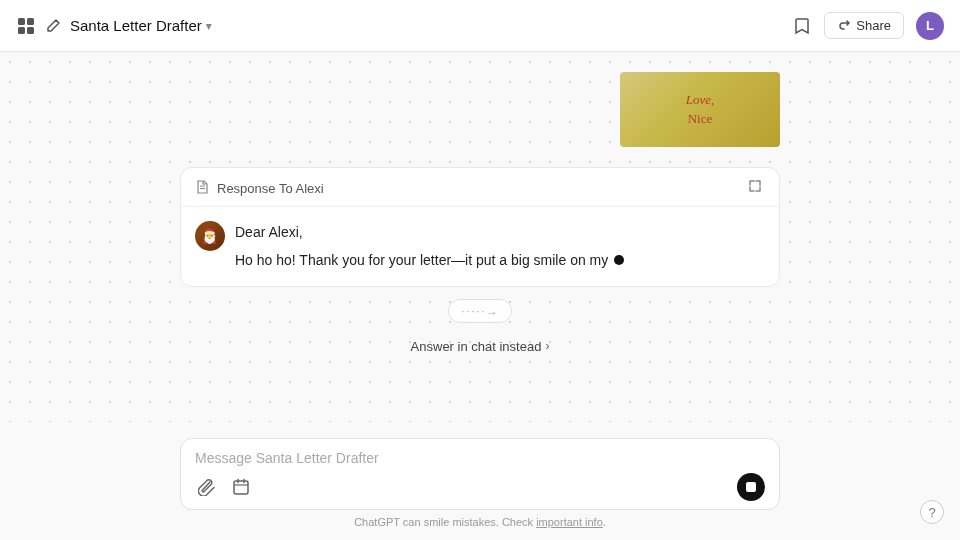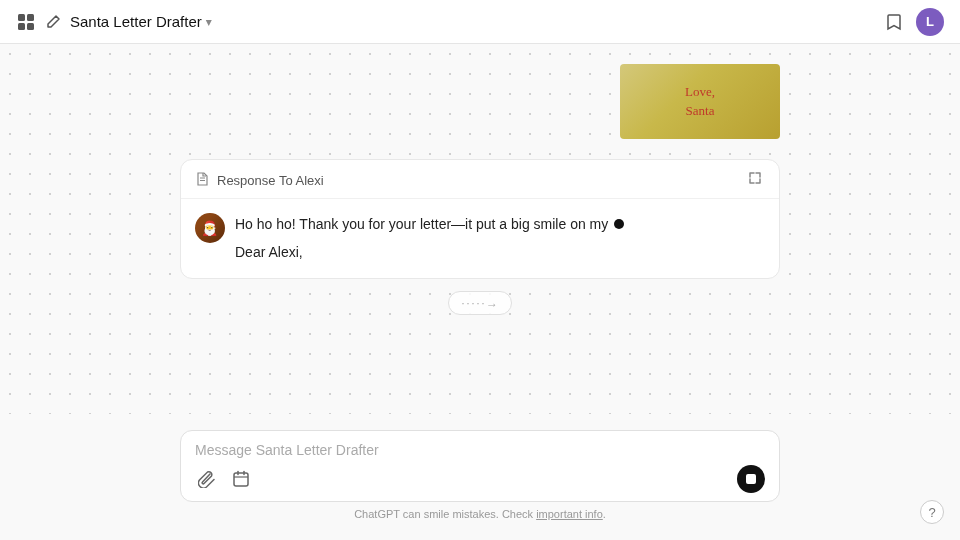--- a/index.html
+++ b/index.html
@@ -13,21 +13,21 @@
     }
 
     
     .header {
       display: flex;
       align-items: center;
       justify-content: space-between;
       padding: 8px 16px;
       background: #fff;
       border-bottom: 1px solid #e5e5e5;
-      height: 44px;
+      height: 52px;
       position: relative;
       z-index: 10;
     }
     .header-left {
       display: flex;
       align-items: center;
       gap: 8px;
     }
     .header-icon-grid {
       width: 20px;
@@ -139,20 +139,21 @@
       justify-content: center;
     }
     .letter-image-text {
       font-family: 'Georgia', serif;
       color: #c0392b;
       font-size: 13px;
       text-align: center;
       line-height: 1.4;
     }
     .letter-image-text .love-line {
+      font-style: italic;
     }
     .letter-caption {
       margin-top: 6px;
       font-size: 13px;
       color: #444;
     }
 
     
     .response-block {
       width: 600px;
@@ -372,34 +373,40 @@
       <span>Santa Letter Drafter</span>
       <span class="header-chevron">▾</span>
     </div>
   </div>
   <div class="header-right">
     <div class="header-bookmark-icon">
       <svg width="18" height="18" viewBox="0 0 18 18" fill="none">
         <path d="M4 2h10a1 1 0 011 1v13l-6-3.5L3 16V3a1 1 0 011-1z" stroke="#555" stroke-width="1.5" fill="none"></path>
       </svg>
     </div>
+    <button class="share-button">
+      <svg width="14" height="14" viewBox="0 0 14 14" fill="none">
+        <path d="M10 2l2 2-2 2M12 4H6a3 3 0 000 6h1" stroke="#555" stroke-width="1.5" stroke-linecap="round" fill="none"></path>
+      </svg>
+      <span>Share</span>
+    </button>
     <div class="avatar">
       <span>L</span>
     </div>
   </div>
 </div>
 
 <div class="main">
   <div class="chat-area">
 
     <div class="letter-image-container">
       <div class="letter-image">
         <div class="letter-image-text">
           <div class="love-line">Love,</div>
-          <div>Santa</div>
+          <div>Nice</div>
         </div>
       </div>
     </div>
 
     <div class="response-block">
       <div class="response-header">
         <div class="response-header-left">
           <span class="response-doc-icon">
             <svg width="14" height="14" viewBox="0 0 14 14" fill="none">
               <path d="M3 1h6l3 3v9H3V1z" stroke="#888" stroke-width="1.2" fill="none"></path>
@@ -413,35 +420,41 @@
         <span class="response-expand-icon">
           <svg width="16" height="16" viewBox="0 0 16 16" fill="none">
             <path d="M3 3h4M3 3v4M13 3h-4M13 3v4M3 13h4M3 13v-4M13 13h-4M13 13v-4" stroke="#888" stroke-width="1.5" stroke-linecap="round"></path>
           </svg>
         </span>
       </div>
       <div class="response-row">
         <div class="avatar-santa">🎅</div>
         <div style="width:10px"></div>
         <div class="response-content">
+          <p>Dear Alexi,</p>
           <p>
             <span>Ho ho ho! Thank you for your letter—it put a big smile on my</span>
             <span class="black-dot"></span>
           </p>
-          <p>Dear Alexi,</p>
         </div>
       </div>
     </div>
 
     <div class="generating-bar">
       <div class="generating-dots">
         <span style="letter-spacing:1px; color:#aaa; font-size:12px;">·····→</span>
       </div>
     </div>
 
+    <div class="answer-in-chat">
+      <a class="answer-link">
+        <span>Answer in chat instead</span>
+        <span class="answer-chevron">›</span>
+      </a>
+    </div>
 
   </div>
 
   <div class="bottom-area">
     <div class="message-input-container">
       <input class="message-input" type="text" placeholder="Message Santa Letter Drafter" style="">
       <div class="input-toolbar">
         <div class="input-icons-left">
           <div class="input-icon-btn">
             <svg width="18" height="18" viewBox="0 0 18 18" fill="none">

